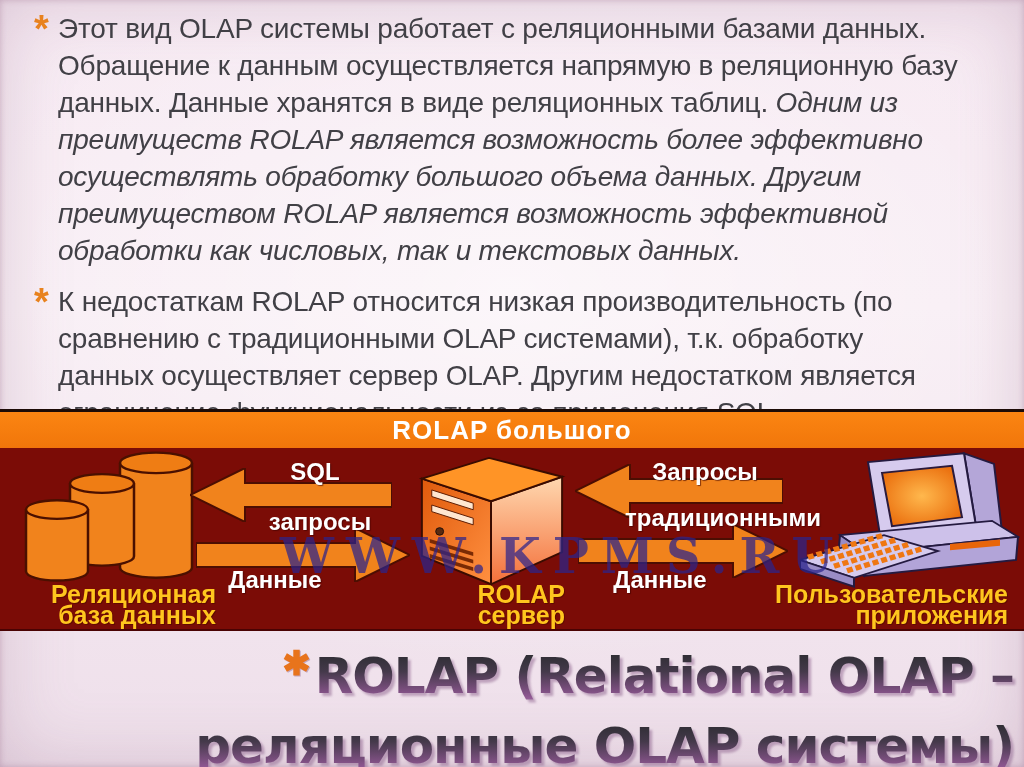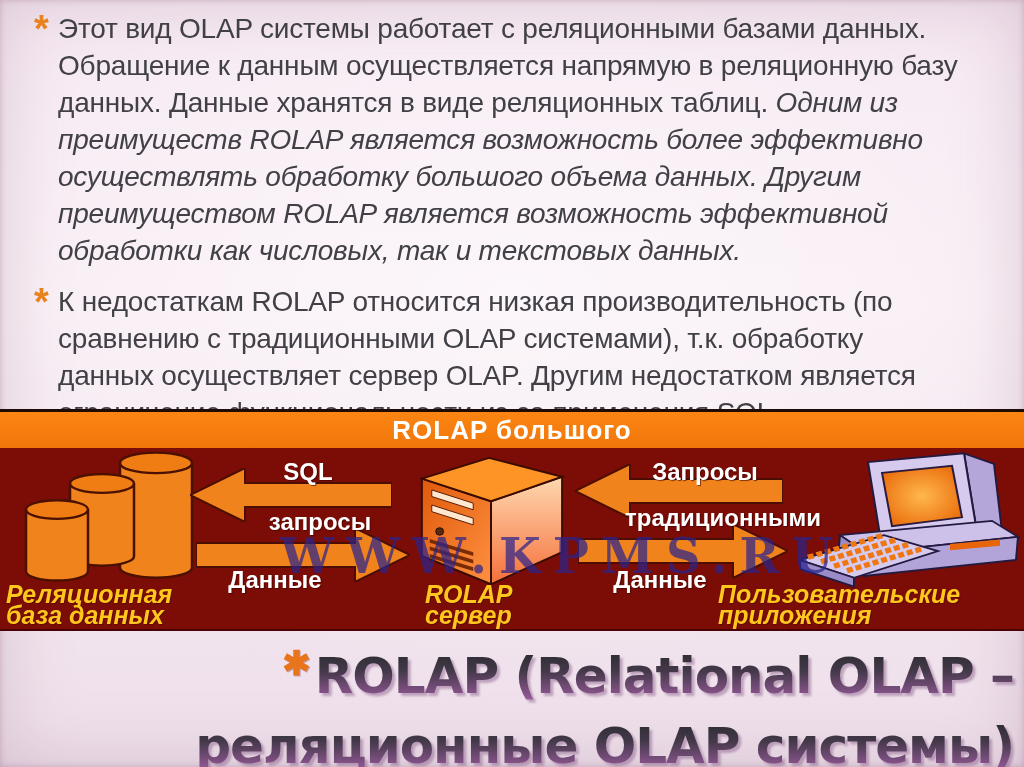--- a/index.html
+++ b/index.html
@@ -36,23 +36,22 @@
     border-bottom:2px solid #4a0303;overflow:hidden;
   }
   .dg{position:absolute;}
   .arr{position:absolute;z-index:2;}
   .dlabel{
     position:absolute;z-index:3;color:#ffffff;font-weight:bold;font-size:24px;
     text-align:center;text-shadow:1px 1px 1px rgba(60,0,0,0.6);
   }
   .caption{
     position:absolute;z-index:3;top:136px;color:#ffc61e;font-weight:bold;
-    font-size:25px;line-height:21px;text-align:left;
+    font-size:25px;line-height:21px;text-align:right;
     text-shadow:1px 1px 0 rgba(90,10,0,0.8);
-    font-style:italic;
   }
   .watermark{
     position:absolute;z-index:5;left:280px;top:80px;
     font-family:"DejaVu Serif",serif;font-weight:bold;font-size:48px;
     letter-spacing:12px;color:rgba(43,36,140,0.72);white-space:nowrap;
   }
   
   .title-block{position:absolute;top:634px;left:0;right:6px;text-align:right;z-index:4;}
   .title-line{display:block;line-height:58px;white-space:nowrap;}
   .title-text{
@@ -99,21 +98,21 @@
             <ellipse cx="35" cy="66" rx="31" ry="10" fill="#ef7d14"></ellipse>
           </g>
         </svg>
       </span>
 
       <span class="arr" style="left:190px;top:20px">
         <svg width="202" height="54" viewBox="0 0 202 54" preserveAspectRatio="none">
           <polygon points="0,27 55,0 55,15 202,15 202,39 55,39 55,54" fill="#f1831c" stroke="#4c0e02" stroke-width="2"></polygon>
         </svg>
       </span>
-      <div class="dlabel" style="left:248px;top:10px;width:120px">SQL</div>
+      <div class="dlabel" style="left:255px;top:10px;width:120px">SQL</div>
       <div class="dlabel" style="left:255px;top:60px;width:130px">запросы</div>
 
       <span class="arr" style="left:196px;top:80px">
         <svg width="214" height="54" viewBox="0 0 214 54" preserveAspectRatio="none">
           <polygon points="214,27 159,0 159,15 0,15 0,39 159,39 159,54" fill="#f1831c" stroke="#4c0e02" stroke-width="2"></polygon>
         </svg>
       </span>
       <div class="dlabel" style="left:205px;top:118px;width:140px">Данные</div>
 
       <span class="dg" style="left:412px;top:8px;z-index:1">

